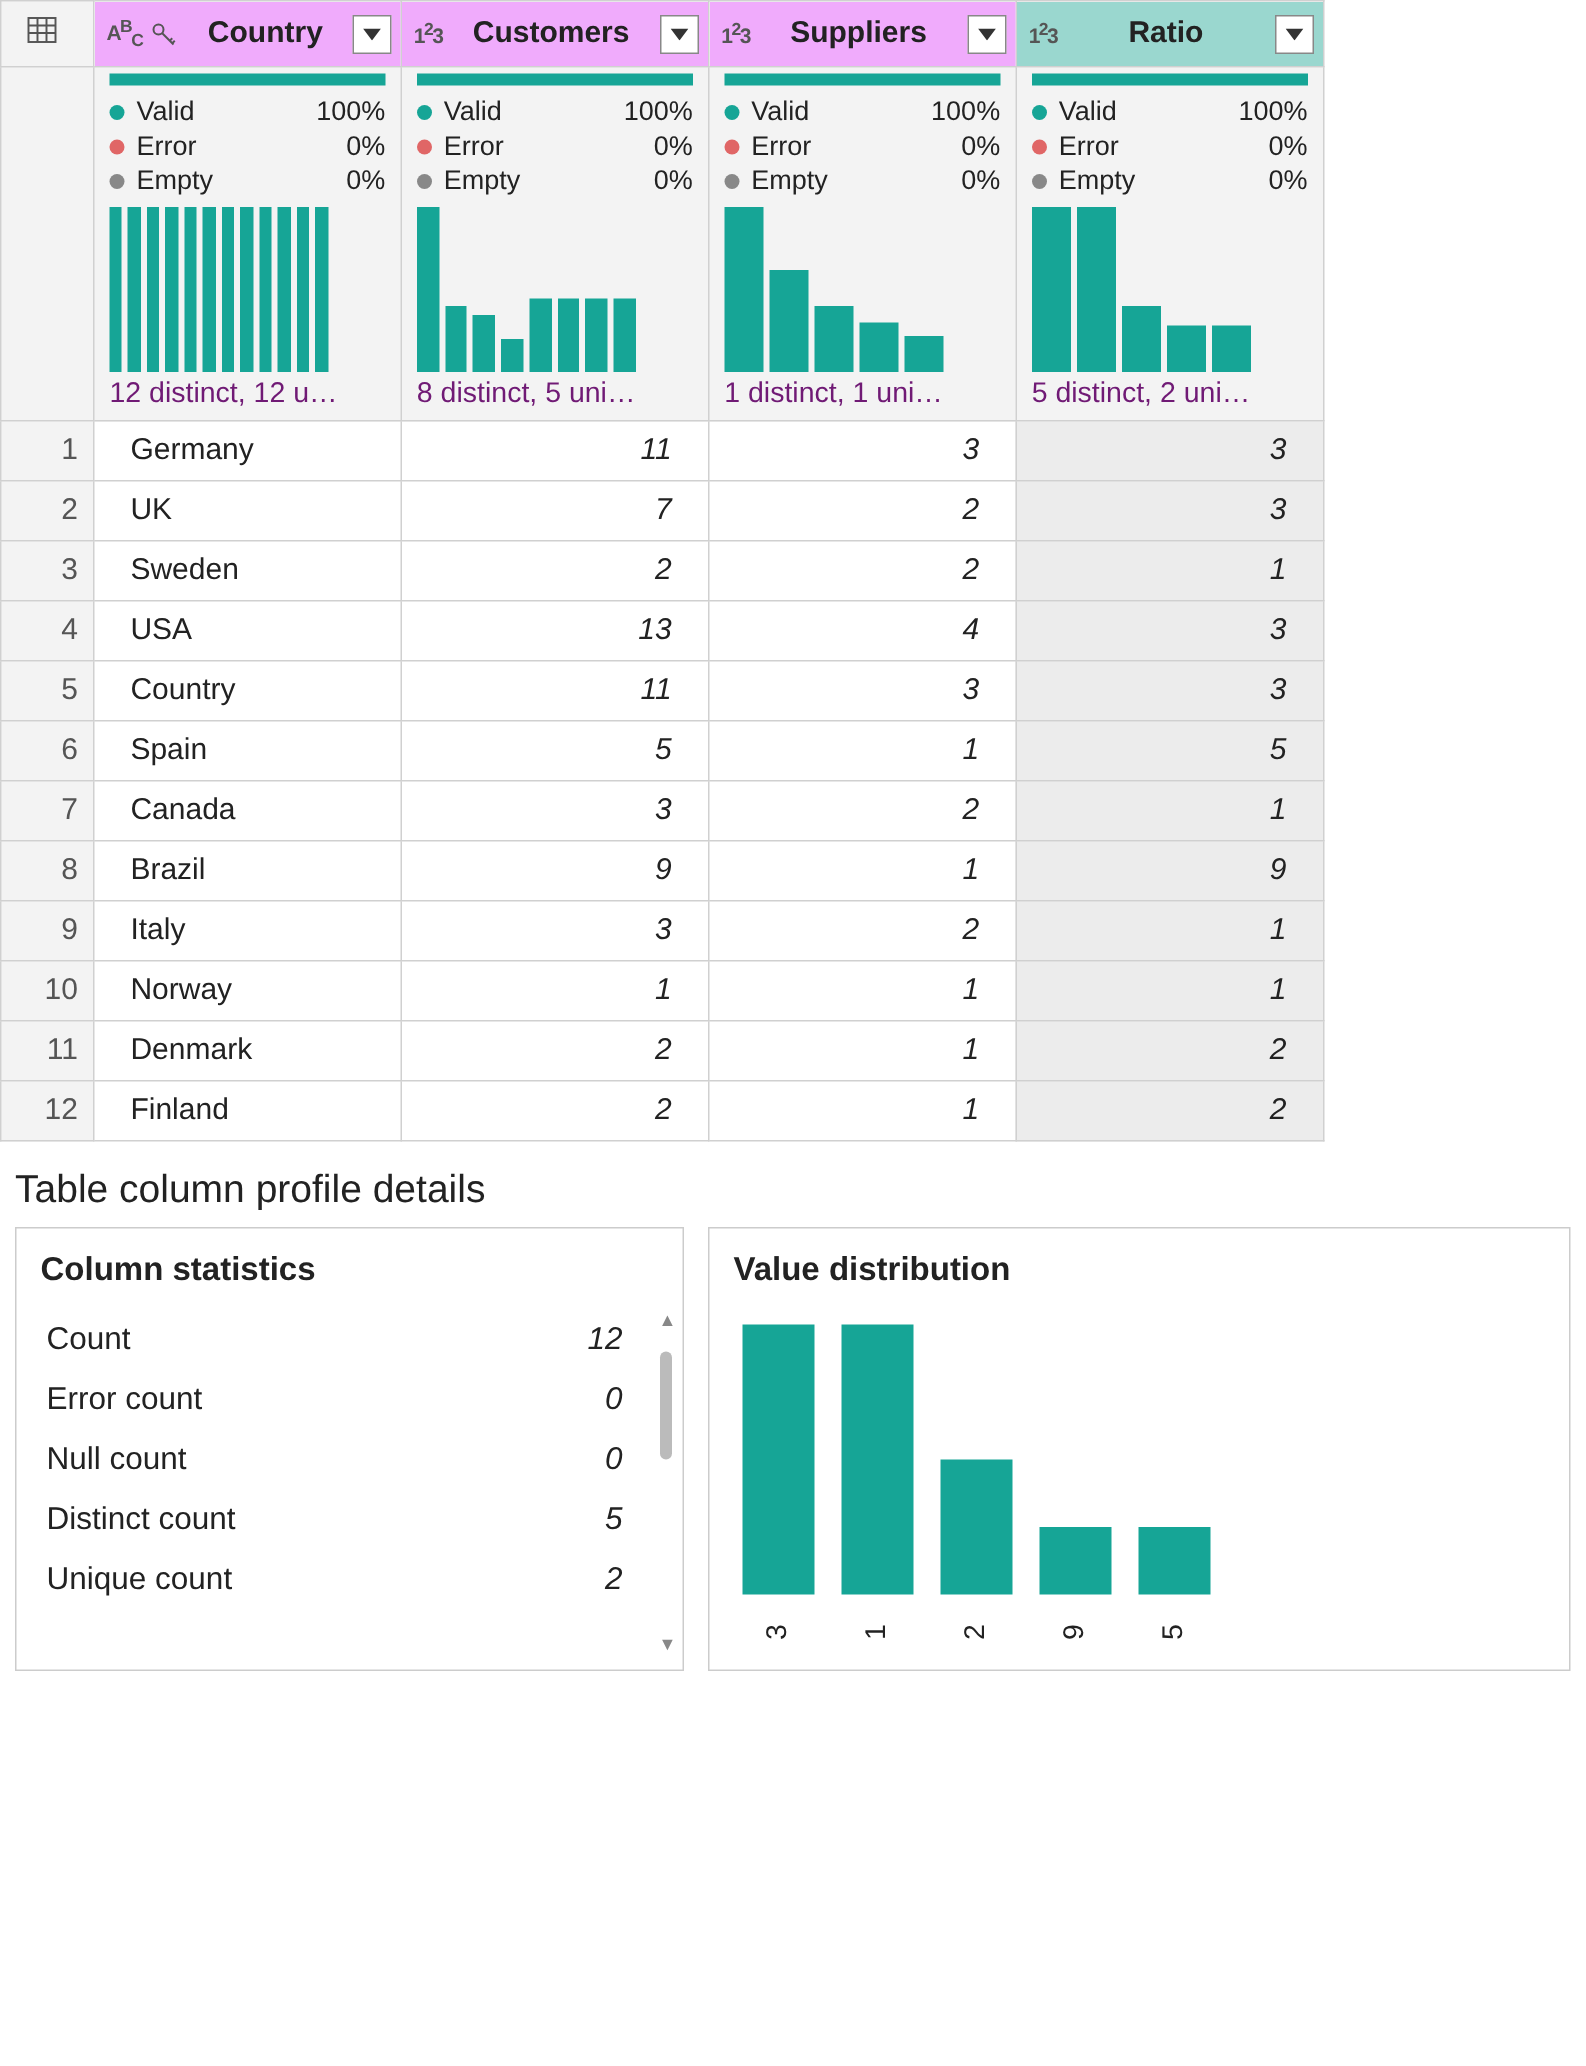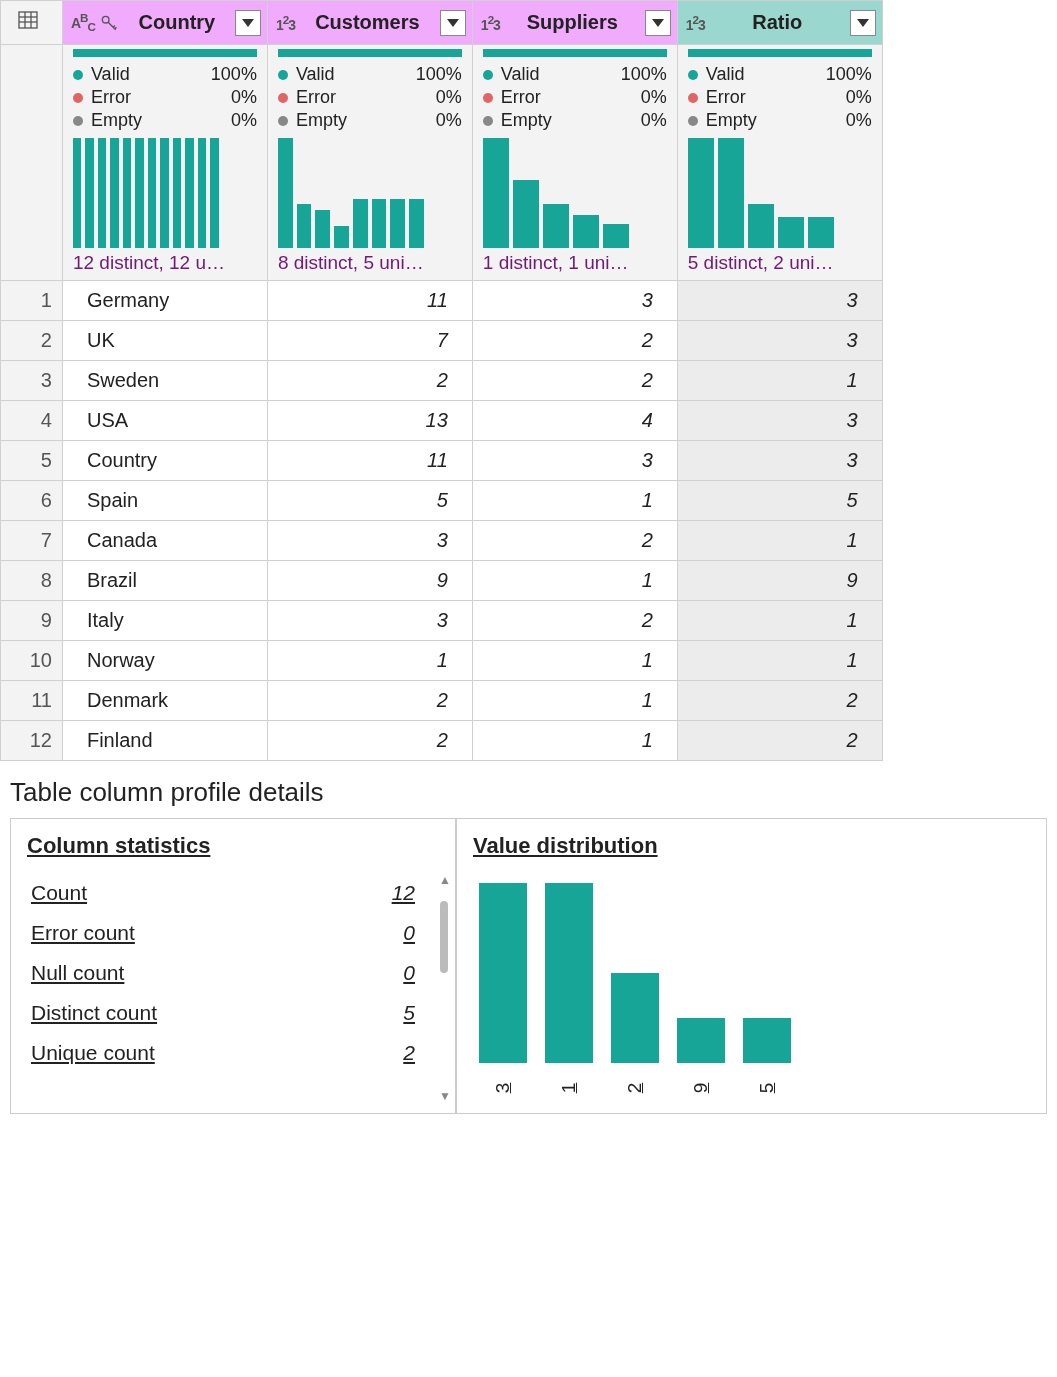--- a/index.html
+++ b/index.html
@@ -44,21 +44,21 @@
   .mini { display:flex; align-items:flex-end; height:110px; gap:4px; margin-top:6px;}
   .mini span { background:#16a596; display:block; flex:0 0 auto; }
   .distinct { font-size:19px; color:#701a75; margin-top:4px; white-space:nowrap; overflow:hidden; text-overflow:ellipsis;}
   
   .grid td.data { height:40px; padding:4px 24px; font-size:20px; }
   .grid td.num  { text-align:right; font-style:italic; }
   .grid td.sel  { background:#ececec; }
   .grid .extra  { width:175px; border-left:1px solid #d0d0d0; border-top:none; border-right:none; border-bottom:none; background:#fff;}
   
   .profile-title { font-size:26px; padding:16px 10px 10px 10px; }
-  .panels { display:flex; gap:0; padding:0 10px 10px 10px;text-decoration:underline;}
+  .panels { display:flex; gap:16px; padding:0 10px 10px 10px;}
   .panel { border:1px solid #ccc; padding:14px 16px; }
   .panel h3 { margin:0 0 14px 0; font-size:22px; font-weight:700;}
   .stats { width:446px; position:relative;}
   .stat-row { display:flex; justify-content:space-between; font-size:21px; padding:8px 24px 8px 4px;}
   .stat-row .v { font-style:italic; }
   .scroll { position:absolute; right:6px; top:54px; bottom:10px; width:10px; }
   .scroll .thumb { width:8px; height:72px; background:#bbb; border-radius:4px; margin:14px auto 0;}
   .scroll .arrow { font-size:12px; color:#888; text-align:center;}
   .distpanel { flex:1; }
   .bigchart { display:flex; align-items:flex-end; height:190px; gap:18px; padding:2px 0 0 6px;}

